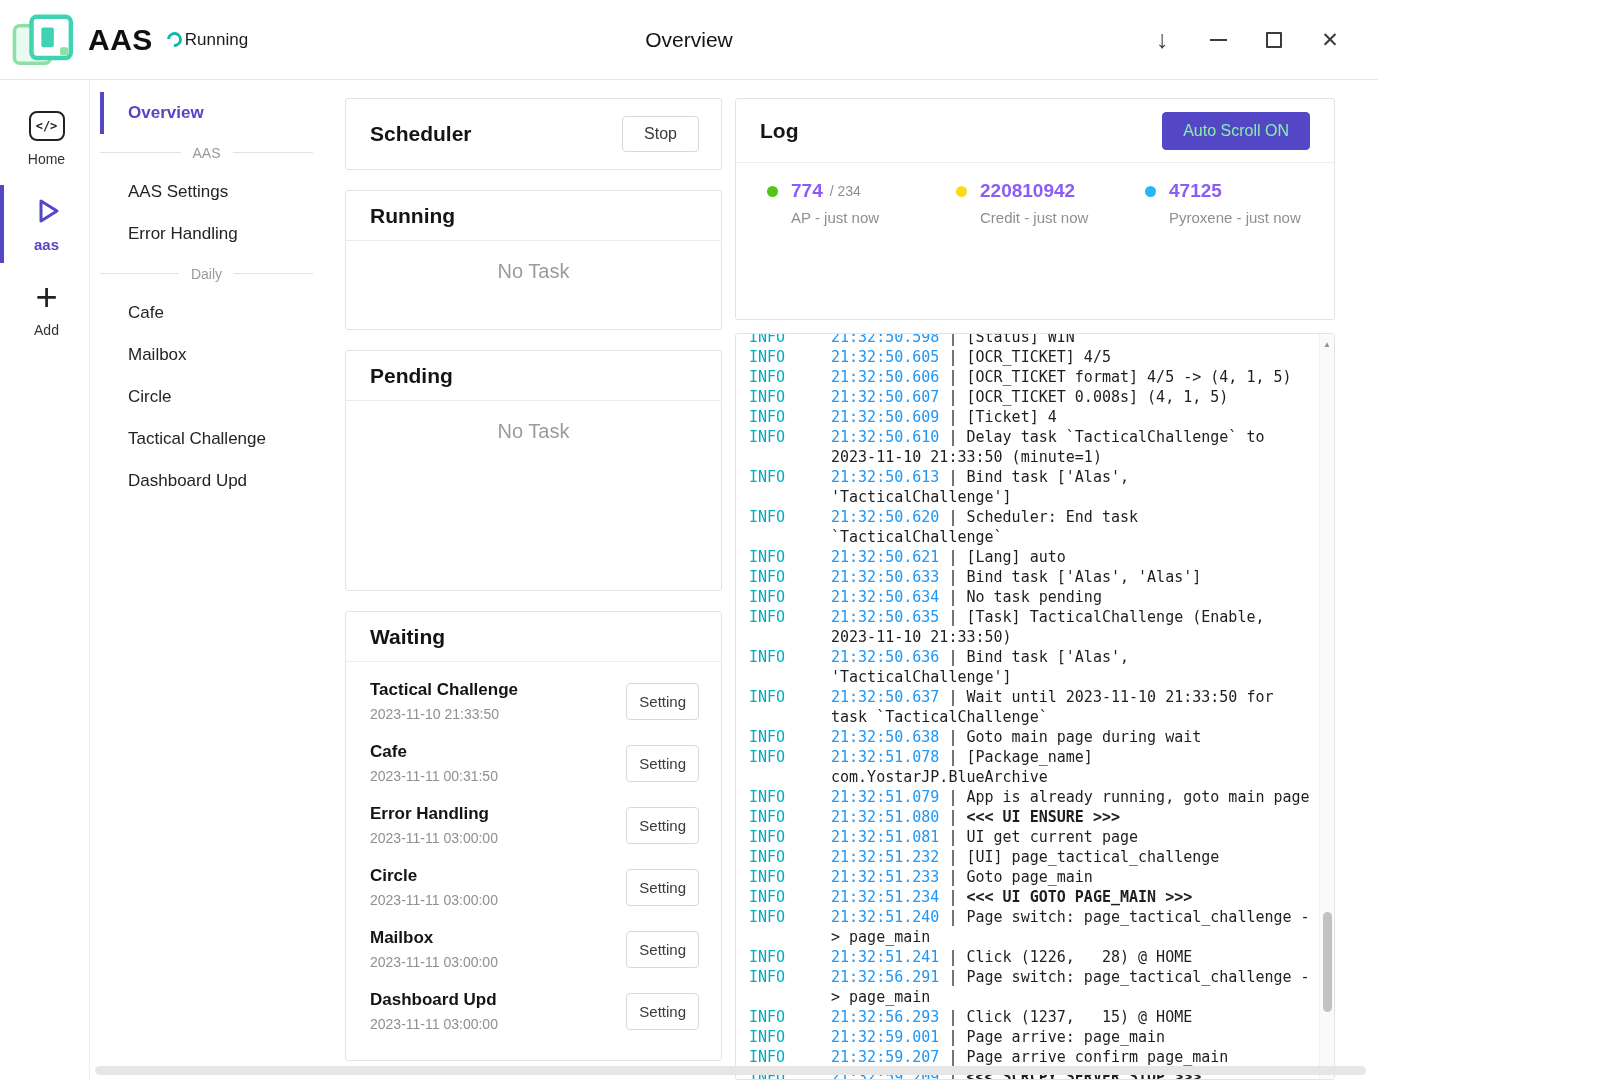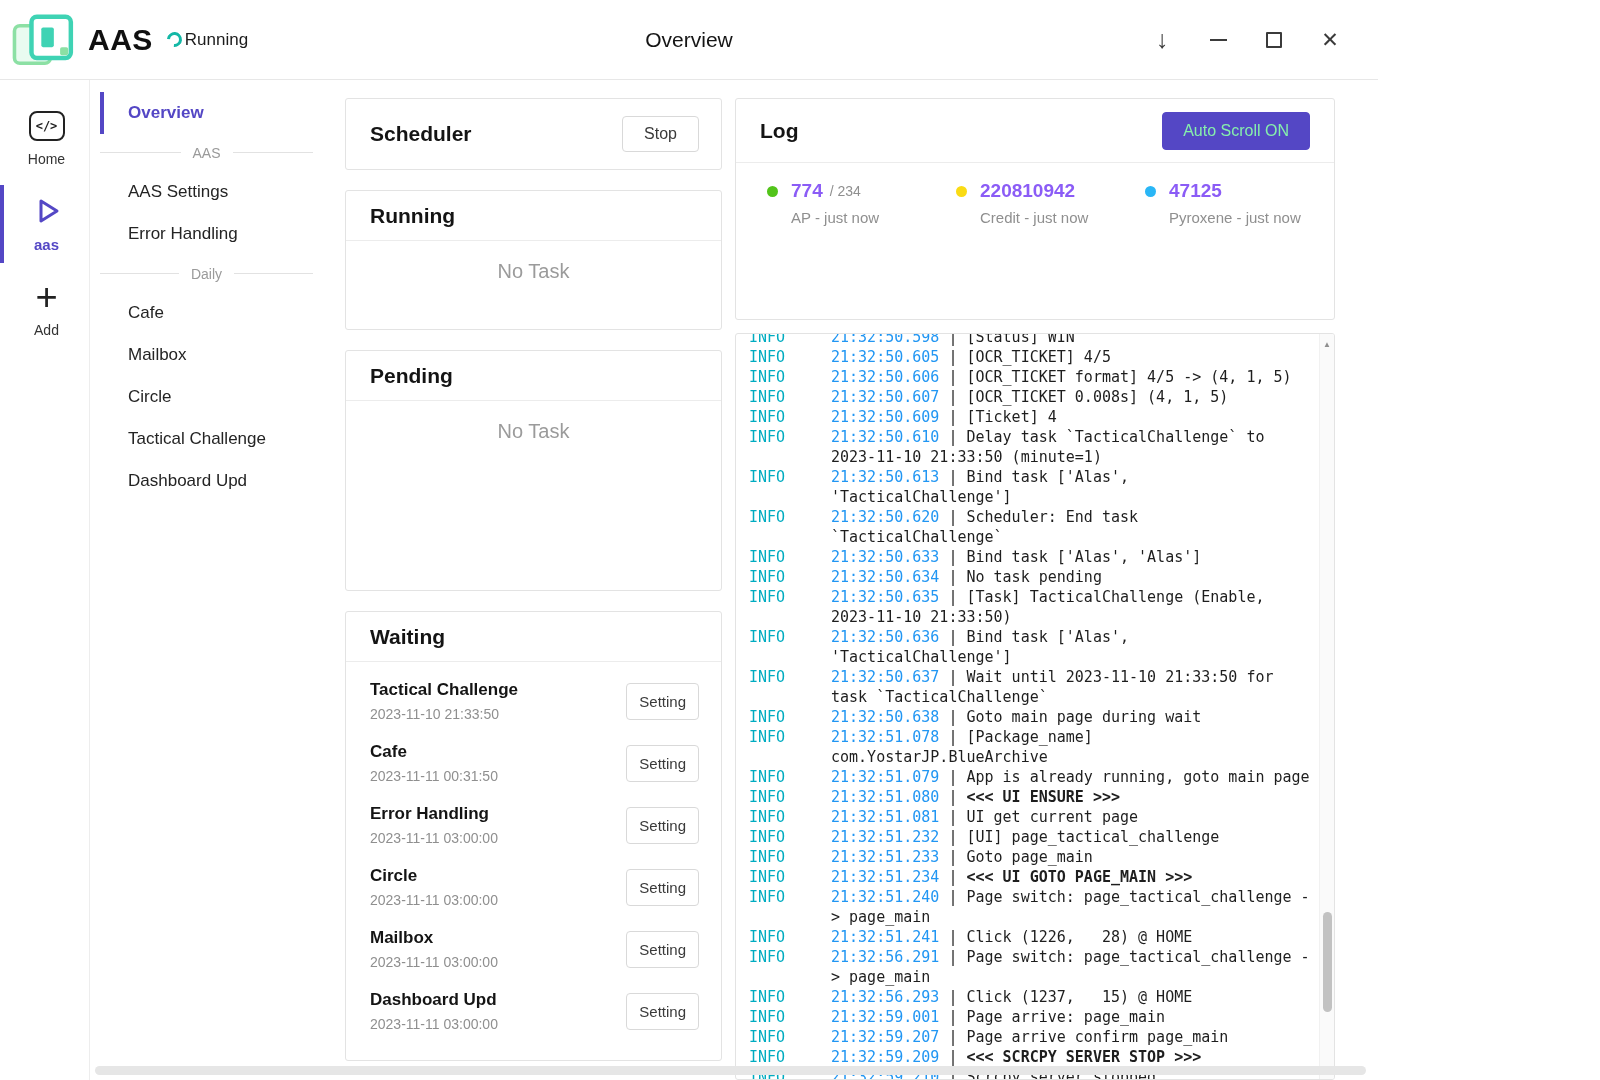--- a/index.html
+++ b/index.html
@@ -281,20 +281,21 @@
         <div class="card log-card">
           <div class="log-lines">
               <div class="log-line"><span class="log-level">INFO</span><span class="log-time">21:32:50.598</span> | <span class="seg">[Status] WIN</span></div>
               <div class="log-line"><span class="log-level">INFO</span><span class="log-time">21:32:50.605</span> | <span class="seg">[OCR_TICKET] 4/5</span></div>
               <div class="log-line"><span class="log-level">INFO</span><span class="log-time">21:32:50.606</span> | <span class="seg">[OCR_TICKET format] 4/5 -&gt; (4, 1, 5)</span></div>
               <div class="log-line"><span class="log-level">INFO</span><span class="log-time">21:32:50.607</span> | <span class="seg">[OCR_TICKET 0.008s] (4, 1, 5)</span></div>
               <div class="log-line"><span class="log-level">INFO</span><span class="log-time">21:32:50.609</span> | <span class="seg">[Ticket] 4</span></div>
               <div class="log-line"><span class="log-level">INFO</span><span class="log-time">21:32:50.610</span> | <span class="seg">Delay task `TacticalChallenge` to 2023-11-10 21:33:50 (minute=1)</span></div>
               <div class="log-line"><span class="log-level">INFO</span><span class="log-time">21:32:50.613</span> | <span class="seg">Bind task ['Alas', 'TacticalChallenge']</span></div>
               <div class="log-line"><span class="log-level">INFO</span><span class="log-time">21:32:50.620</span> | <span class="seg">Scheduler: End task `TacticalChallenge`</span></div>
+              <div class="log-line"><span class="log-level">INFO</span><span class="log-time">21:32:50.621</span> | <span class="seg">[Lang] auto</span></div>
               <div class="log-line"><span class="log-level">INFO</span><span class="log-time">21:32:50.633</span> | <span class="seg">Bind task ['Alas', 'Alas']</span></div>
               <div class="log-line"><span class="log-level">INFO</span><span class="log-time">21:32:50.634</span> | <span class="seg">No task pending</span></div>
               <div class="log-line"><span class="log-level">INFO</span><span class="log-time">21:32:50.635</span> | <span class="seg">[Task] TacticalChallenge (Enable, 2023-11-10 21:33:50)</span></div>
               <div class="log-line"><span class="log-level">INFO</span><span class="log-time">21:32:50.636</span> | <span class="seg">Bind task ['Alas', 'TacticalChallenge']</span></div>
               <div class="log-line"><span class="log-level">INFO</span><span class="log-time">21:32:50.637</span> | <span class="seg">Wait until 2023-11-10 21:33:50 for task `TacticalChallenge`</span></div>
               <div class="log-line"><span class="log-level">INFO</span><span class="log-time">21:32:50.638</span> | <span class="seg">Goto main page during wait</span></div>
               <div class="log-line"><span class="log-level">INFO</span><span class="log-time">21:32:51.078</span> | <span class="seg">[Package_name] com.YostarJP.BlueArchive</span></div>
               <div class="log-line"><span class="log-level">INFO</span><span class="log-time">21:32:51.079</span> | <span class="seg">App is already running, goto main page</span></div>
               <div class="log-line"><span class="log-level">INFO</span><span class="log-time">21:32:51.080</span> | <span class="seg seg-bold">&lt;&lt;&lt; UI ENSURE &gt;&gt;&gt;</span></div>
               <div class="log-line"><span class="log-level">INFO</span><span class="log-time">21:32:51.081</span> | <span class="seg">UI get current page</span></div>

